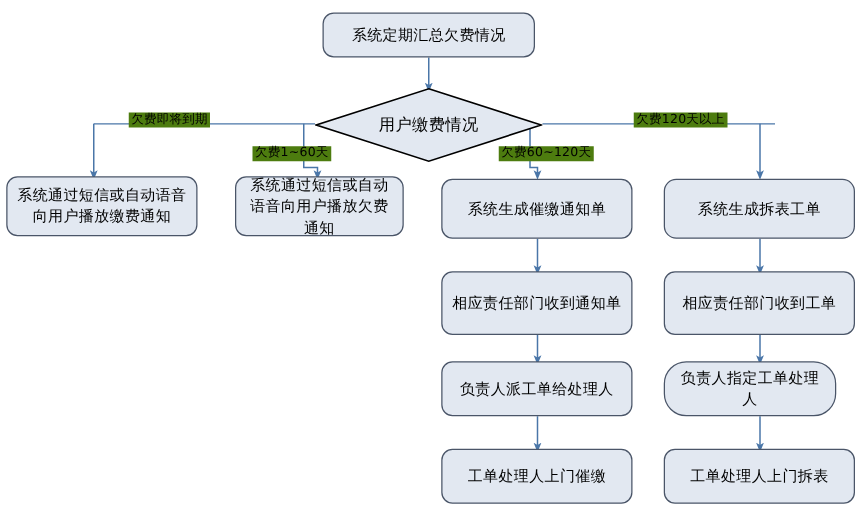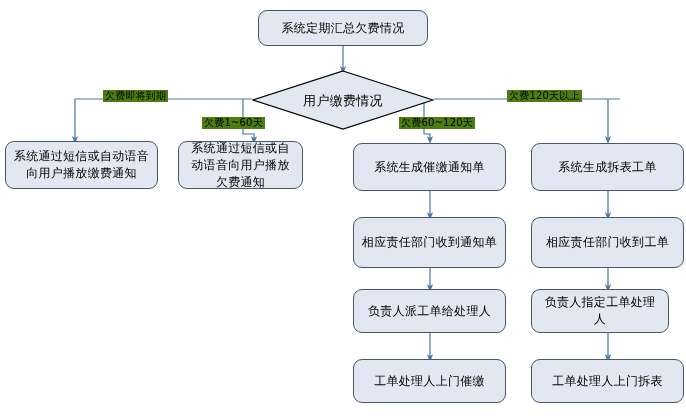--- a/index.html
+++ b/index.html
@@ -127,43 +127,43 @@
     <span>欠费60~120天</span>
   </div>
   <div class="edge-label" style="left:507px; top:90px;">
     <span>欠费120天以上</span>
   </div>
 
   <div class="node" style="left:5px; top:141px; width:153px; height:48px;">
     <span>系统通过短信或自动语音向用户播放缴费通知</span>
   </div>
 
-  <div class="node" style="left:178px; top:141px; width:125px; height:48px;">
+  <div class="node" style="left:188px; top:141px; width:135px; height:48px;">
     <span>系统通过短信或自动语音向用户播放欠费通知</span>
   </div>
 
   <div class="node" style="left:353px; top:217px; width:153px; height:51px;">
     <span>相应责任部门收到通知单</span>
   </div>
   <div class="node" style="left:353px; top:143px; width:153px; height:48px;">
     <span>系统生成催缴通知单</span>
   </div>
   <div class="node" style="left:353px; top:289px; width:153px; height:44px;">
     <span>负责人派工单给处理人</span>
   </div>
   <div class="node" style="left:353px; top:359px; width:153px; height:44px;">
     <span>工单处理人上门催缴</span>
   </div>
 
-  <div class="node" style="left:531px; top:143px; width:153px; height:48px;">
+  <div class="node" style="left:531px; top:143px; width:153px; height:48px;border-radius:10px;">
     <span>系统生成拆表工单</span>
   </div>
   <div class="node" style="left:531px; top:217px; width:153px; height:51px;">
     <span>相应责任部门收到工单</span>
   </div>
-  <div class="node" style="left:531px; top:289px; width:138px; height:44px;">
+  <div class="node" style="left:531px; top:289px; width:138px; height:44px;border-radius:18px;">
     <span>负责人指定工单处理人</span>
   </div>
   <div class="node" style="left:531px; top:359px; width:153px; height:44px;">
     <span>工单处理人上门拆表</span>
   </div>
 
 </div>
 
 </body></html>

